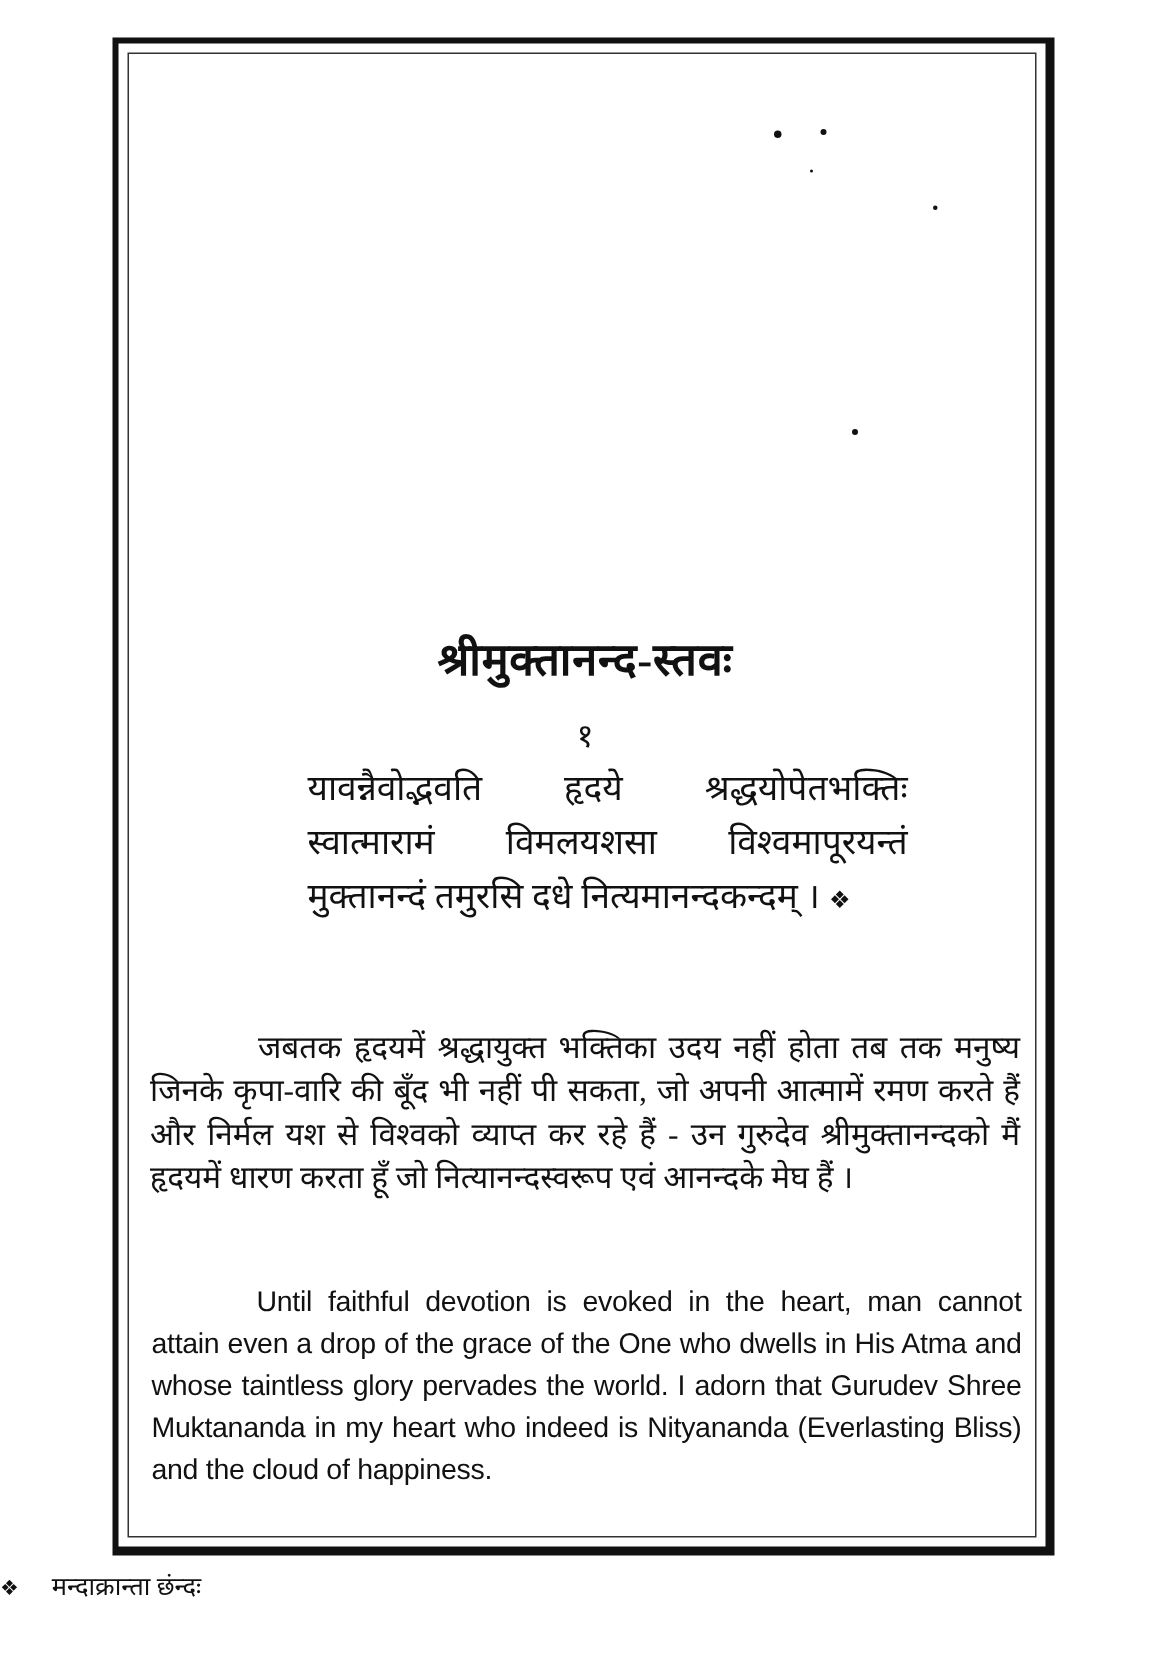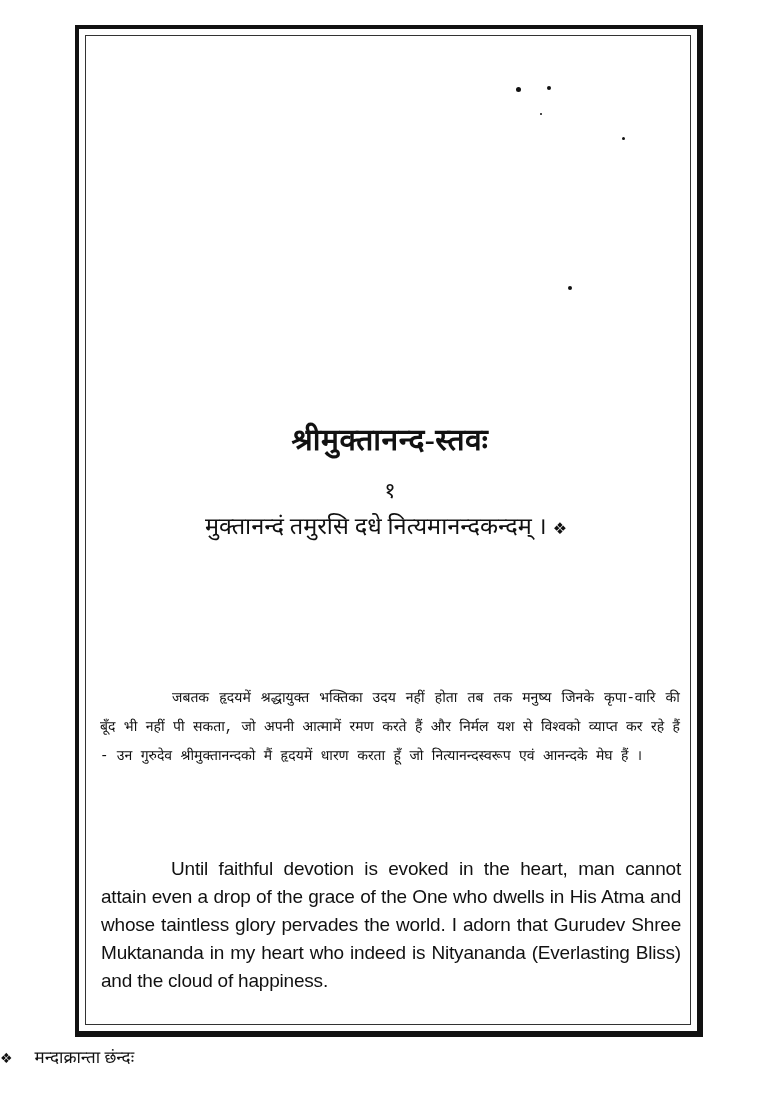--- a/index.html
+++ b/index.html
@@ -80,25 +80,24 @@
     }
     .verse-line .mark {
       font-size: 16px;
       margin-left: 6px;
     }
     .hindi {
       position: absolute;
       left: 100px;
       top: 684px;
       width: 580px;
-      font-size: 14px;
+      font-size: 21px;
       line-height: 29px;
       text-align: justify;
       text-align-last: left;
-      font-family: Liberation Mono, monospace;
     }
     .hindi .indent {
       display: inline-block;
       width: 72px;
     }
     .english {
       position: absolute;
       left: 101px;
       top: 855px;
       width: 580px;
@@ -135,20 +134,22 @@
 <div class="speck" style="left:547px;top:86px;width:4px;height:4px;"></div>
 <div class="speck" style="left:540px;top:113px;width:2px;height:2px;"></div>
 <div class="speck" style="left:622px;top:137px;width:3px;height:3px;"></div>
 <div class="speck" style="left:568px;top:286px;width:4px;height:4px;"></div>
 
 <div class="title">श्रीमुक्तानन्द-स्तवः</div>
 
 <div class="verse-number">१</div>
 
 <div class="verse">
+  <span class="verse-line">यावन्नैवोद्भवति हृदये श्रद्धयोपेतभक्तिः</span>
+  <span class="verse-line">स्वात्मारामं विमलयशसा विश्वमापूरयन्तं</span>
   <span class="verse-line last"><span>मुक्तानन्दं तमुरसि दधे नित्यमानन्दकन्दम् ।</span><span class="mark">❖</span></span>
 </div>
 
 <div class="hindi"><span class="indent"></span><span>जबतक हृदयमें श्रद्धायुक्त भक्तिका उदय नहीं होता तब तक मनुष्य जिनके कृपा-वारि की बूँद भी नहीं पी सकता, जो अपनी आत्मामें रमण करते हैं और निर्मल यश से विश्वको व्याप्त कर रहे हैं - उन गुरुदेव श्रीमुक्तानन्दको मैं हृदयमें धारण करता हूँ जो नित्यानन्दस्वरूप एवं आनन्दके मेघ हैं ।</span></div>
 
 <div class="english"><span class="indent"></span><span>Until faithful devotion is evoked in the heart, man cannot attain even a drop of the grace of the One who dwells in His Atma and whose taintless glory pervades the world. I adorn that Gurudev Shree Muktananda in my heart who indeed is Nityananda (Everlasting Bliss) and the cloud of happiness.</span></div>
 
 <div class="footnote">
   <span class="mark">❖</span><span>मन्दाक्रान्ता छंन्दः</span>
 </div>

